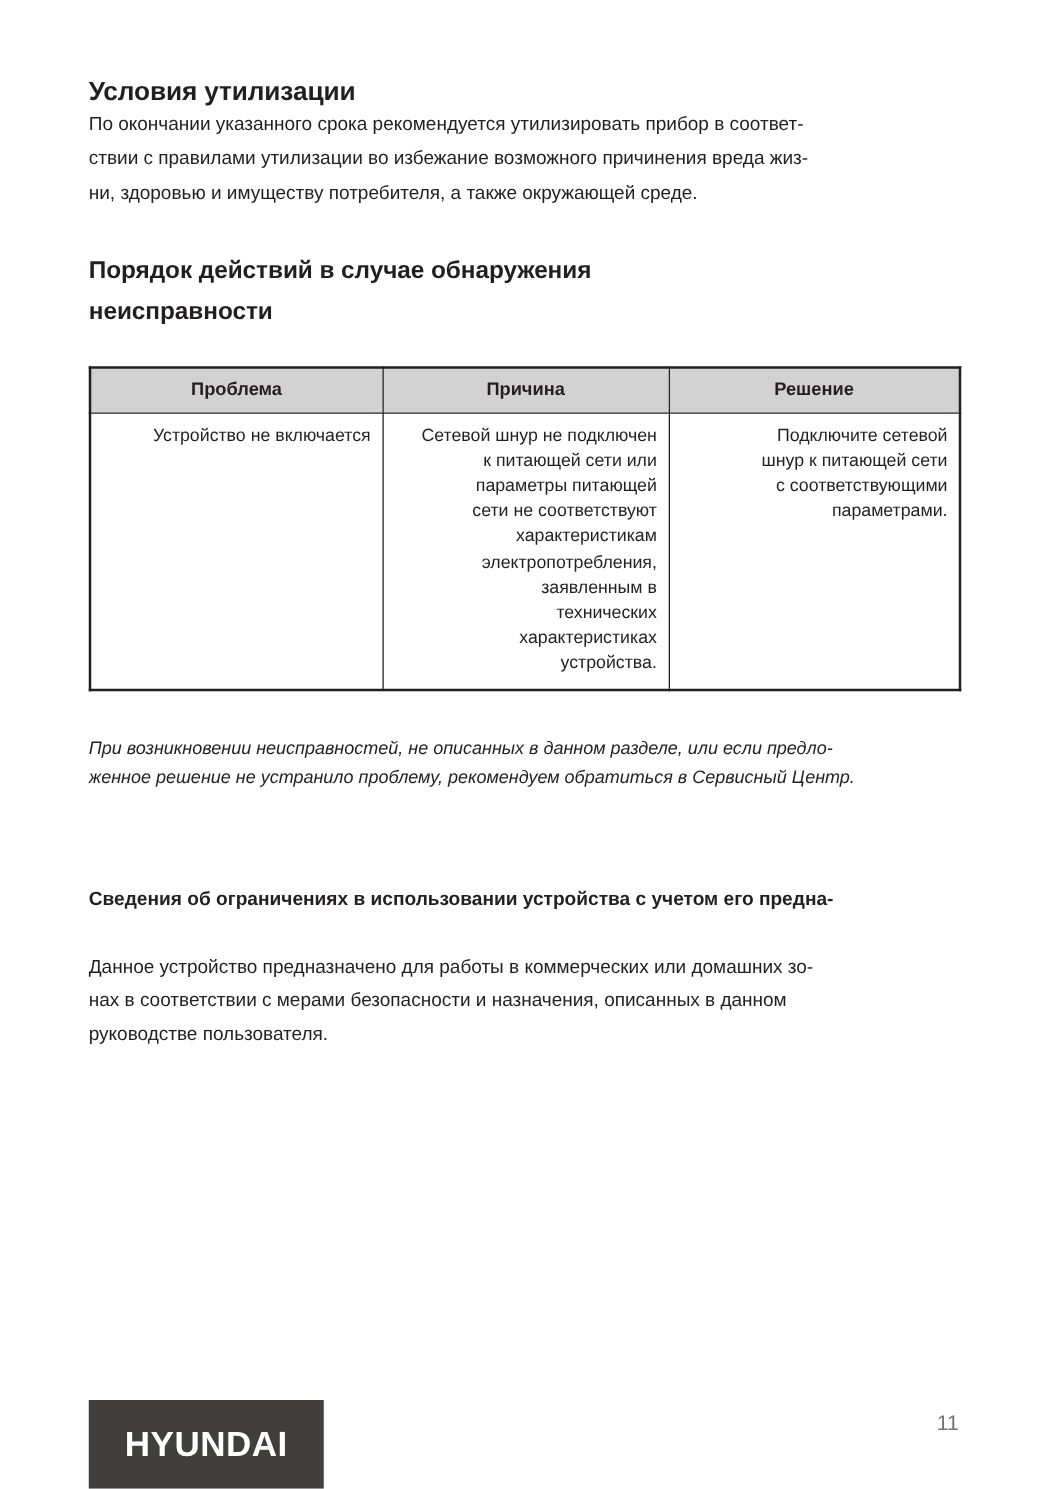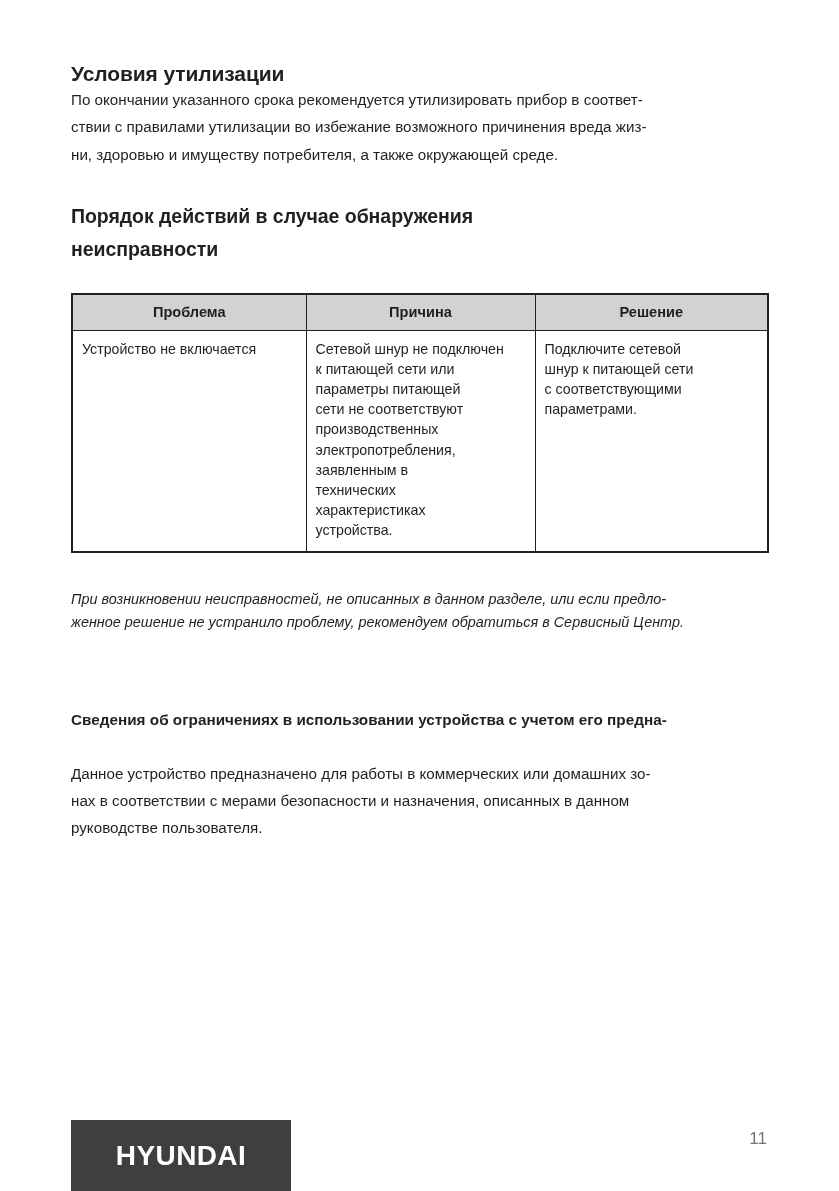--- a/index.html
+++ b/index.html
@@ -114,36 +114,36 @@
     text-align: center;
     vertical-align: middle;
     padding: 7px 9px 8px 9px;
     color: #231f20;
     height: 20px;
   }
   table.issue-table td {
     border: 1.5px solid #231f20;
     font-size: 14.2px;
     font-weight: normal;
-    text-align: left;
+    text-align: right;
     vertical-align: top;
     padding: 8px 9px 10px 9px;
     color: #231f20;
     line-height: 1.42;
     height: 202px;
     margin-left: 32px;
   }
   table.issue-table td .cell-lines > div { white-space: nowrap; }
 
   
   .footer-logo {
     position: absolute;
     left: 71px;
     top: 1120px;
-    width: 220px;
+    width: 188px;
     height: 71px;
     background: #403f3e;
     display: flex;
     align-items: center;
     justify-content: center;
   }
   .footer-logo-text {
     color: #ffffff;
     font-size: 28px;
     font-weight: bold;
@@ -206,21 +206,21 @@
               <div class="cell-lines">
                 <div>Устройство не включается</div>
               </div>
             </td>
             <td>
               <div class="cell-lines">
                 <div>Сетевой шнур не подключен</div>
                 <div>к питающей сети или</div>
                 <div>параметры питающей</div>
                 <div>сети не соответствуют</div>
-                <div>производственных</div>
+                <div>характеристикам</div>
                 <div>электропотребления,</div>
                 <div>заявленным в</div>
                 <div>технических</div>
                 <div>характеристиках</div>
                 <div>устройства.</div>
               </div>
             </td>
             <td>
               <div class="cell-lines">
                 <div>Подключите сетевой</div>

